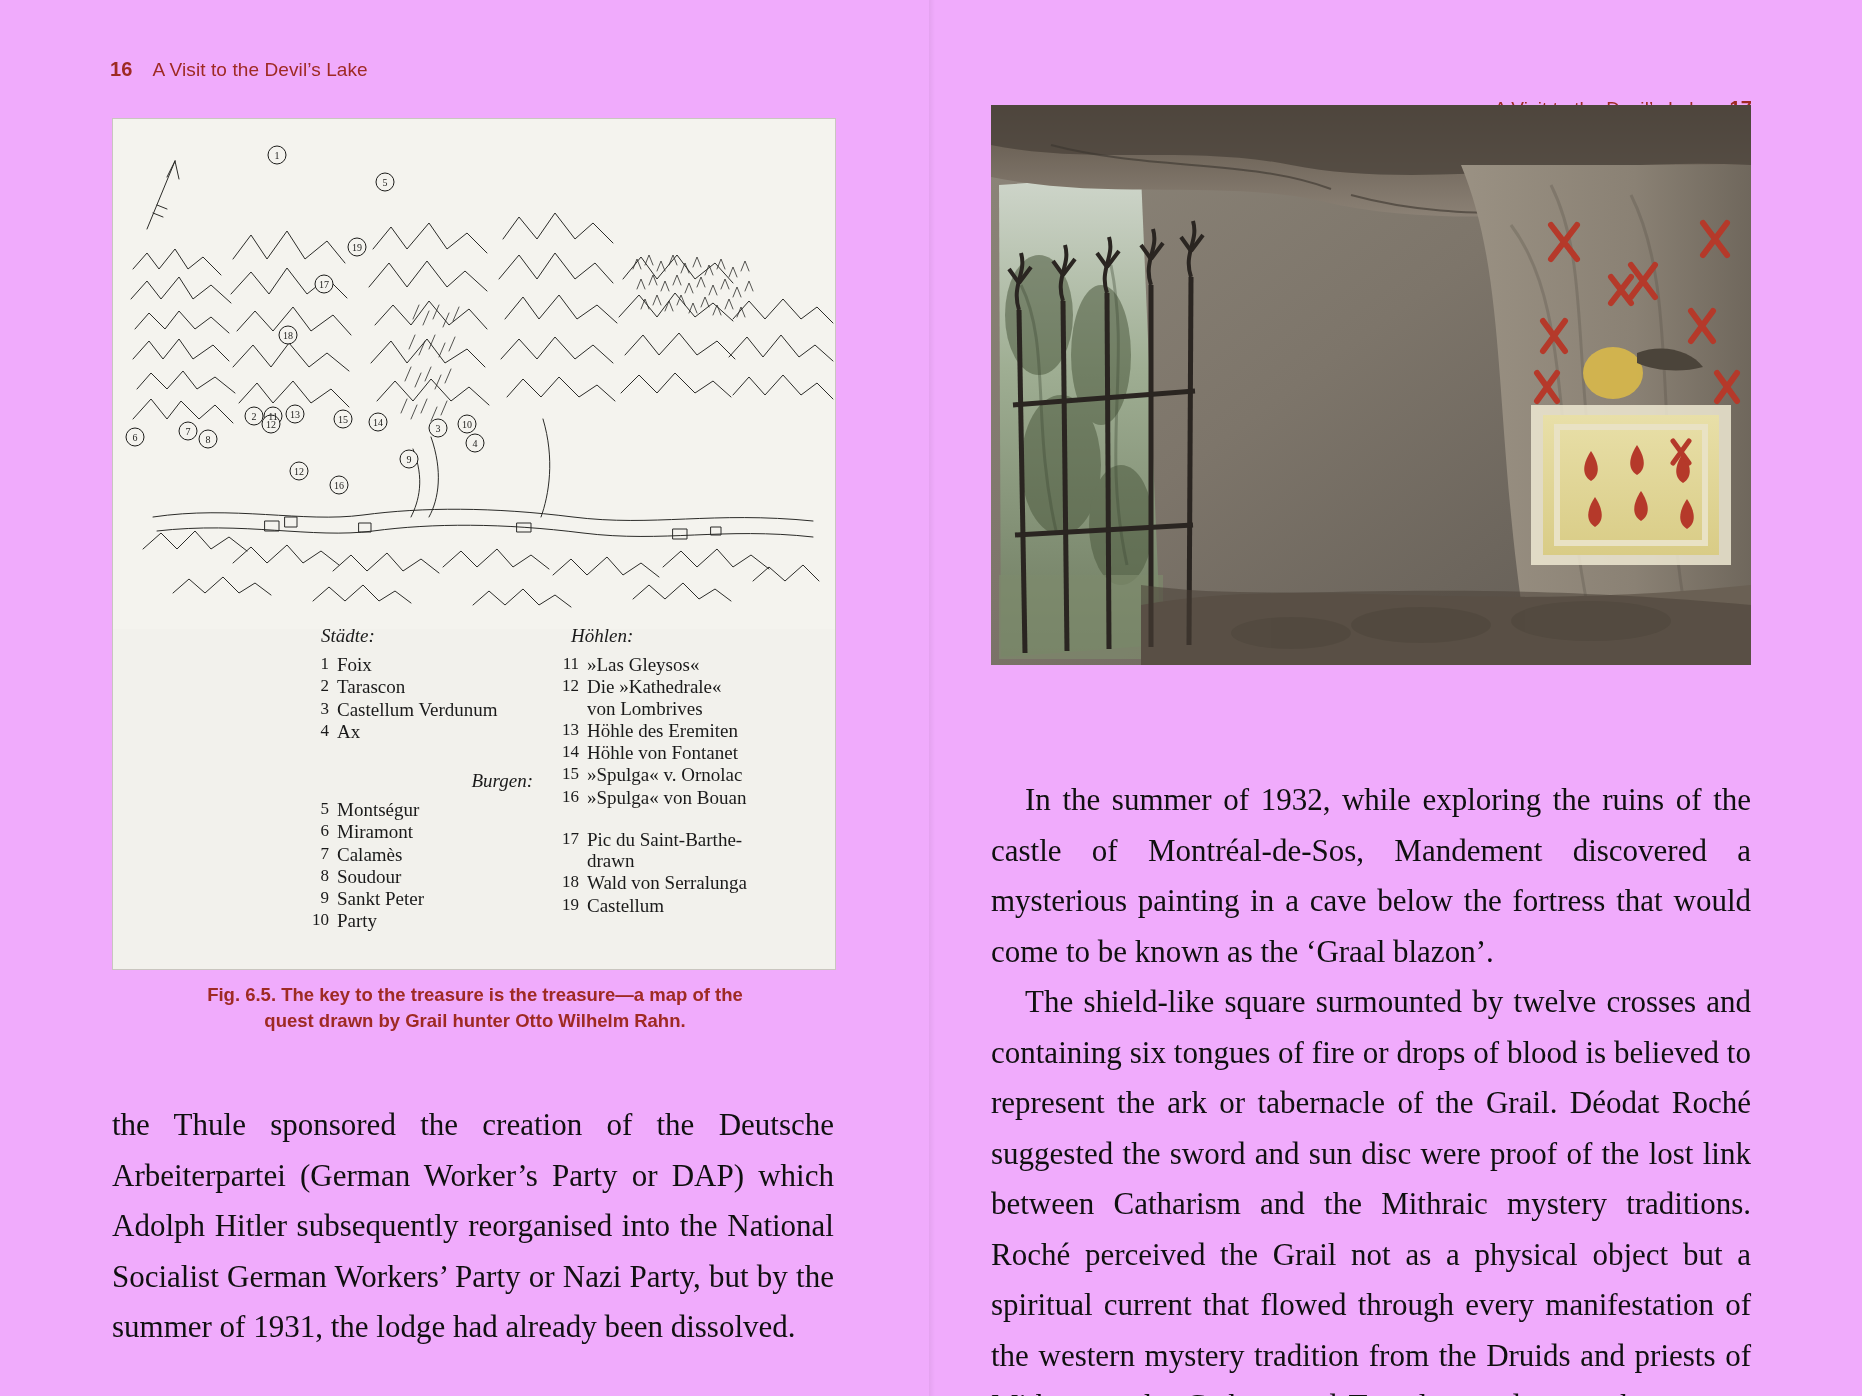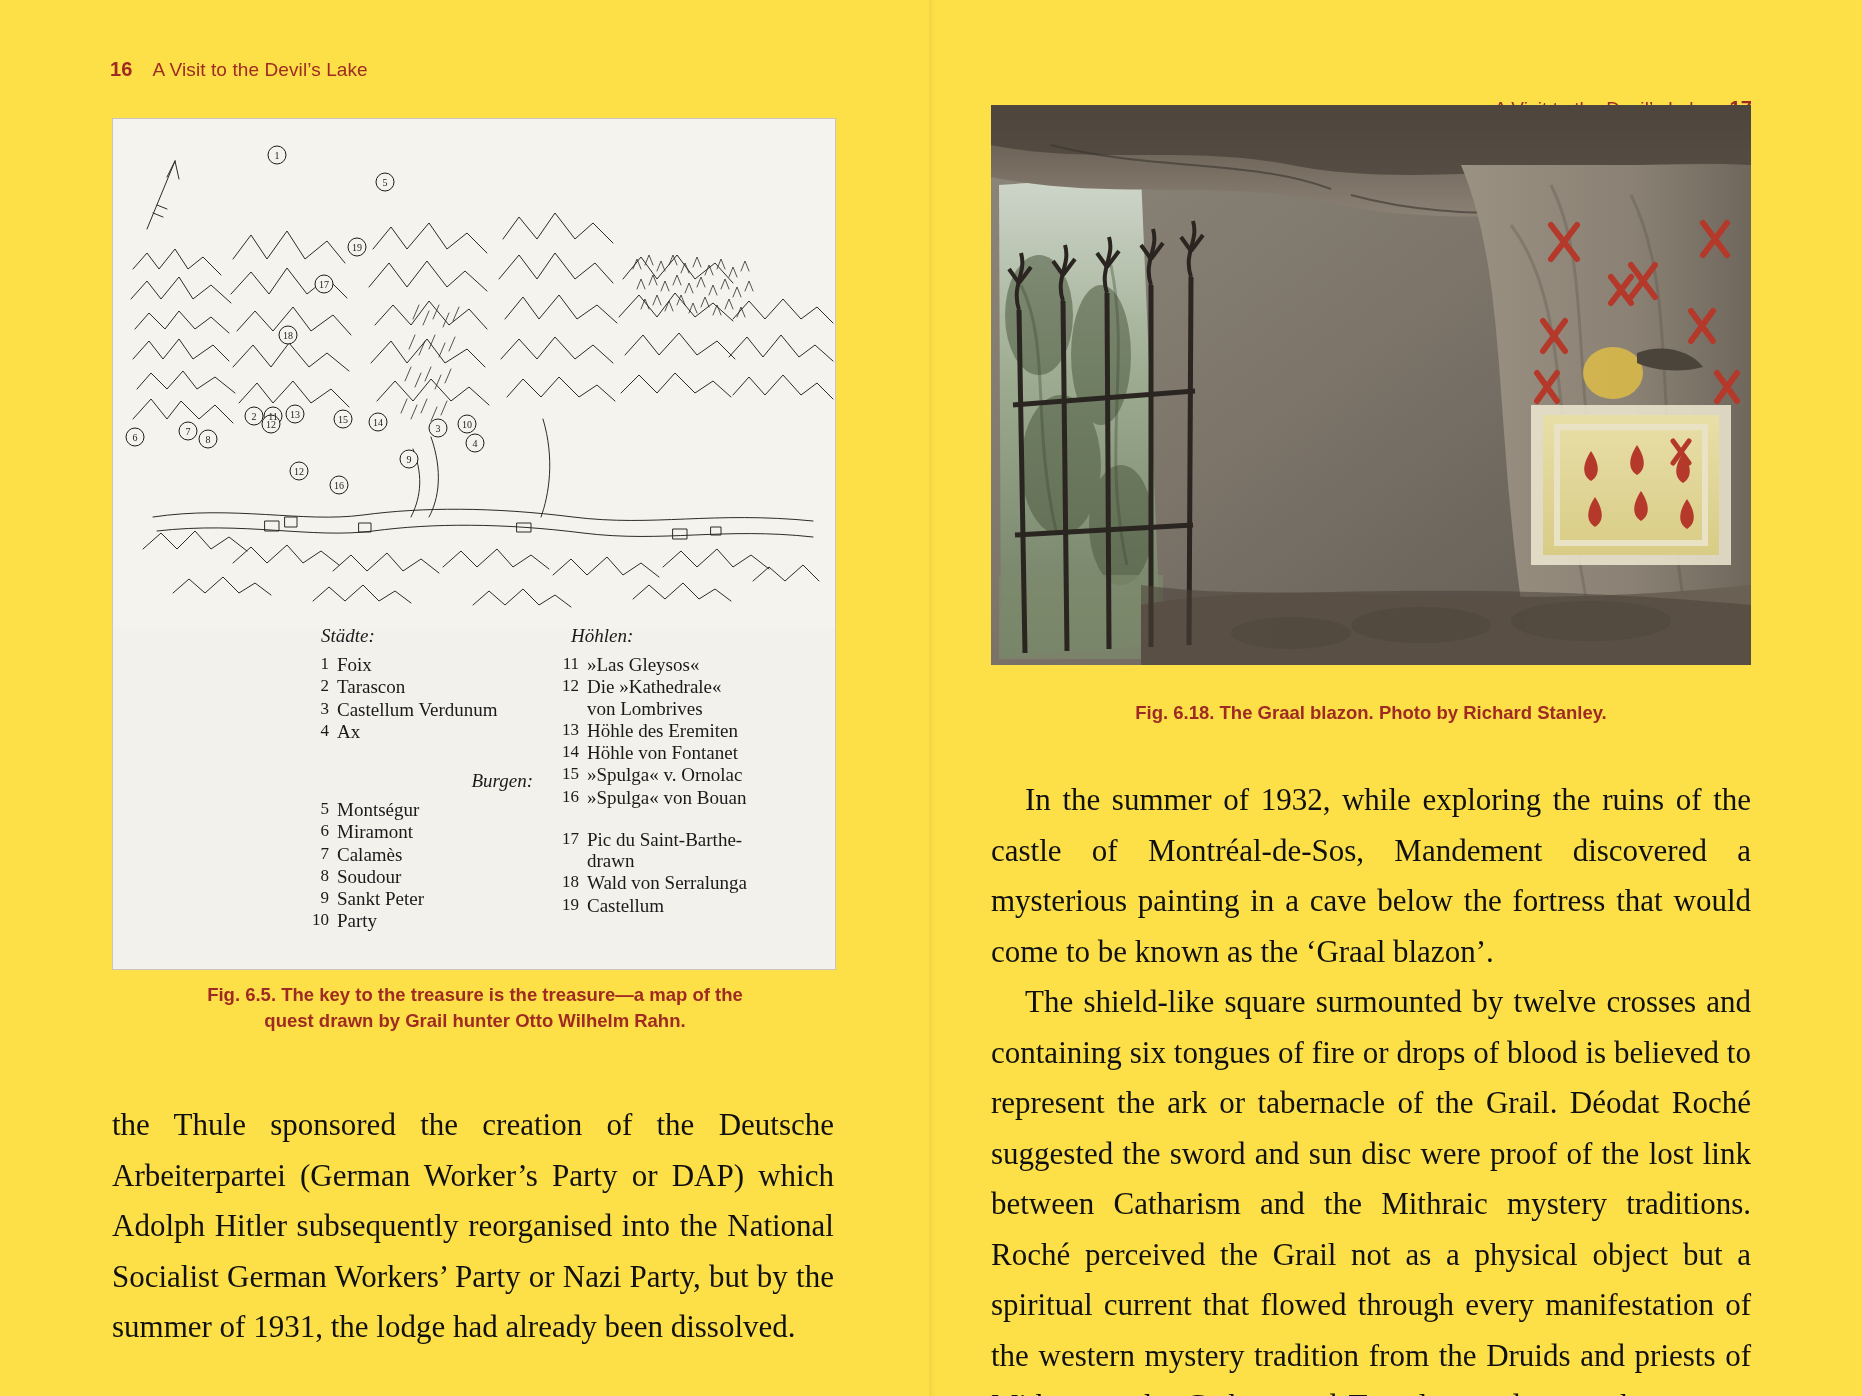--- a/index.html
+++ b/index.html
@@ -17,21 +17,21 @@
   }
   .spread {
     position: absolute;
     inset: 0;
     display: flex;
   }
   .page {
     position: relative;
     width: 931px;
     height: 1396px;
-    background: #fde047;
+    background: #f0abfc;
     box-sizing: border-box;
   }
   .page-left  { padding: 0; }
   .page-right { padding: 0; }
 
   
   .runhead {
     position: absolute;
     top: 58px;
     font-family: "Liberation Sans", sans-serif;
@@ -568,21 +568,20 @@
           </g>
           <g stroke="#b5392a" stroke-width="5" stroke-linecap="round">
             <path d="M682 336 l16 22 M698 336 l-16 22"></path>
           </g>
         </g>
 
         <path d="M150 480 C 300 500, 430 470, 760 500 L760 560 L150 560 Z" fill="#4a4239" opacity="0.55"></path>
       </svg>
     </div>
 
-    <div class="caption caption-blazon">Fig. 6.18. The Graal blazon. Photo by Richard Stanley.</div>
 
     <div class="bodytext right-body">
       <p class="indent">In the summer of 1932, while exploring the ruins of the castle of Montréal-de-Sos, Mandement discovered a mysterious painting in a cave below the fortress that would come to be known as the ‘Graal blazon’.</p>
       <p class="indent">The shield-like square surmounted by twelve crosses and containing six tongues of fire or drops of blood is believed to represent the ark or tabernacle of the Grail. Déodat Roché suggested the sword and sun disc were proof of the lost link between Catharism and the Mithraic mystery traditions. Roché perceived the Grail not as a physical object but a spiritual current that flowed through every manifestation of the western mystery tradition from the Druids and priests of Mithras to the Cathars and Templars and on to the present day. Others believe the mural is a modern-day forgery painted by Mandement himself to draw tourists to the site.</p>
     </div>
   </div>
 
   <div class="gutter"></div>
 </div>
 

